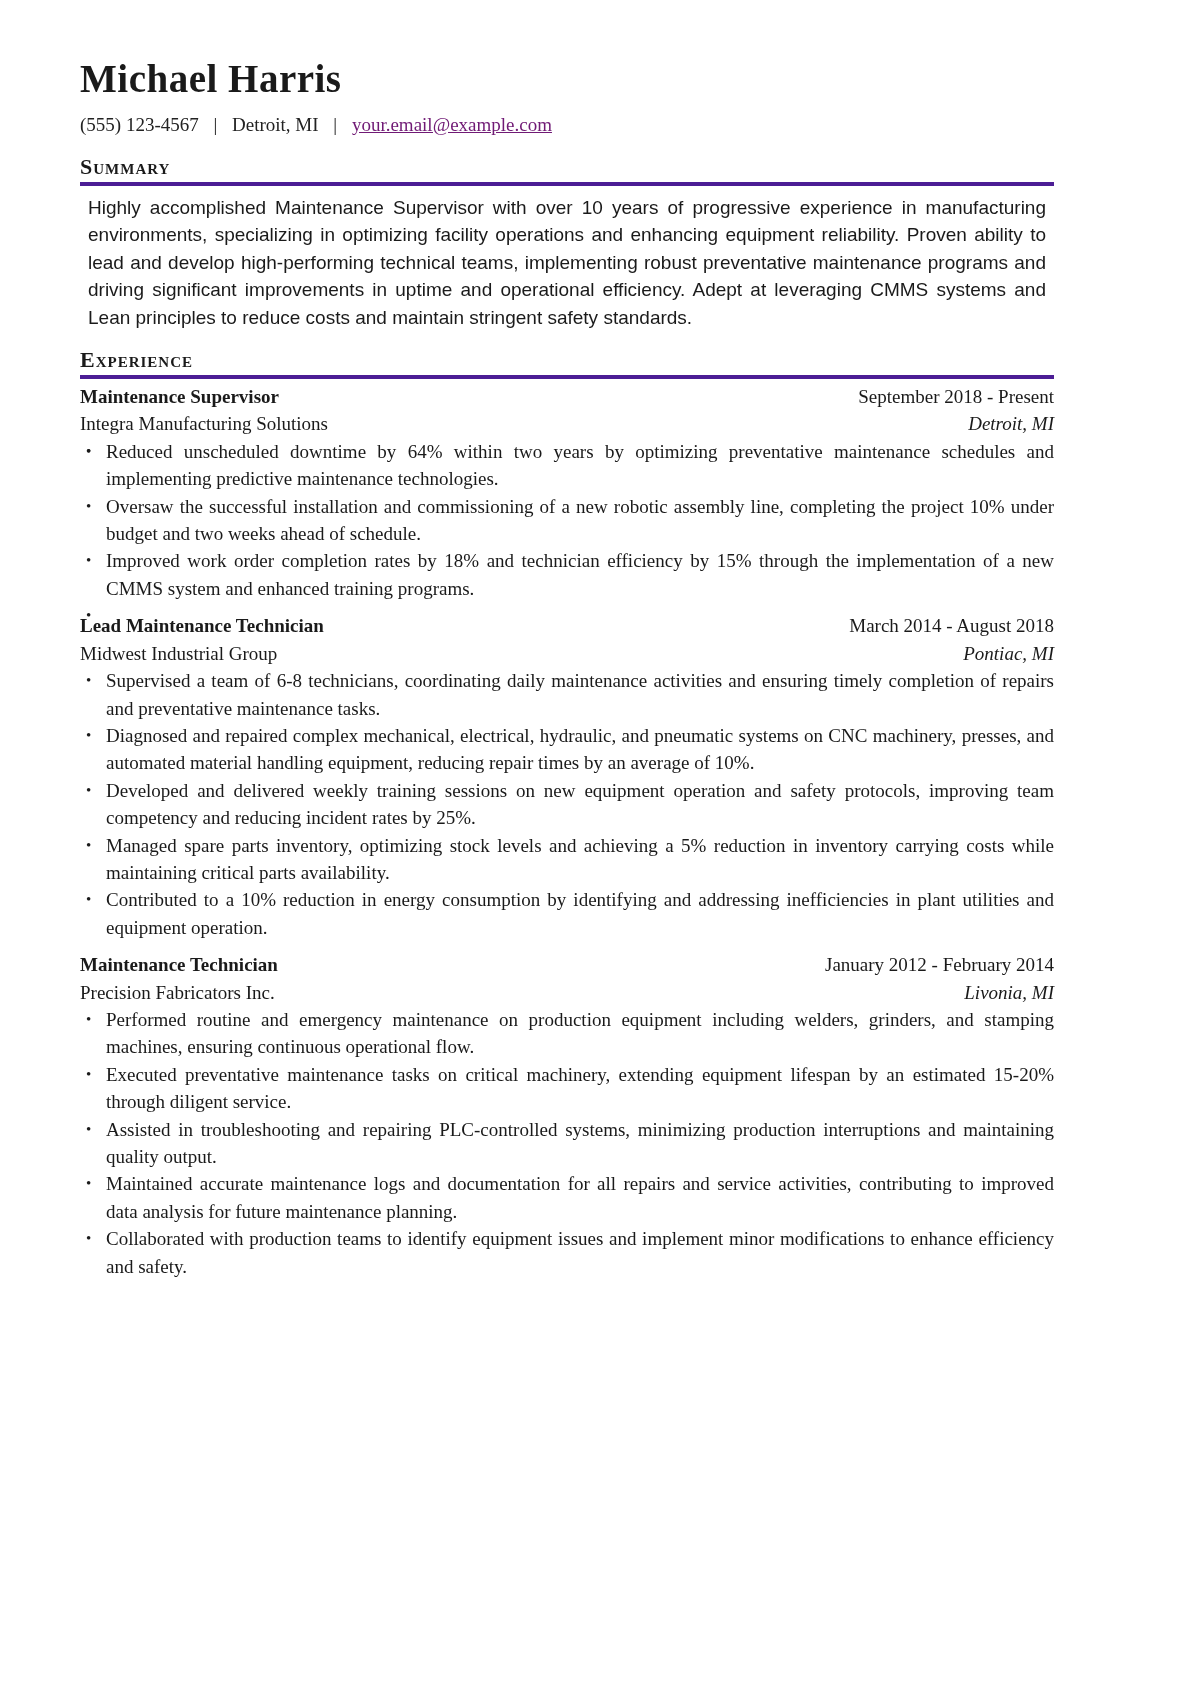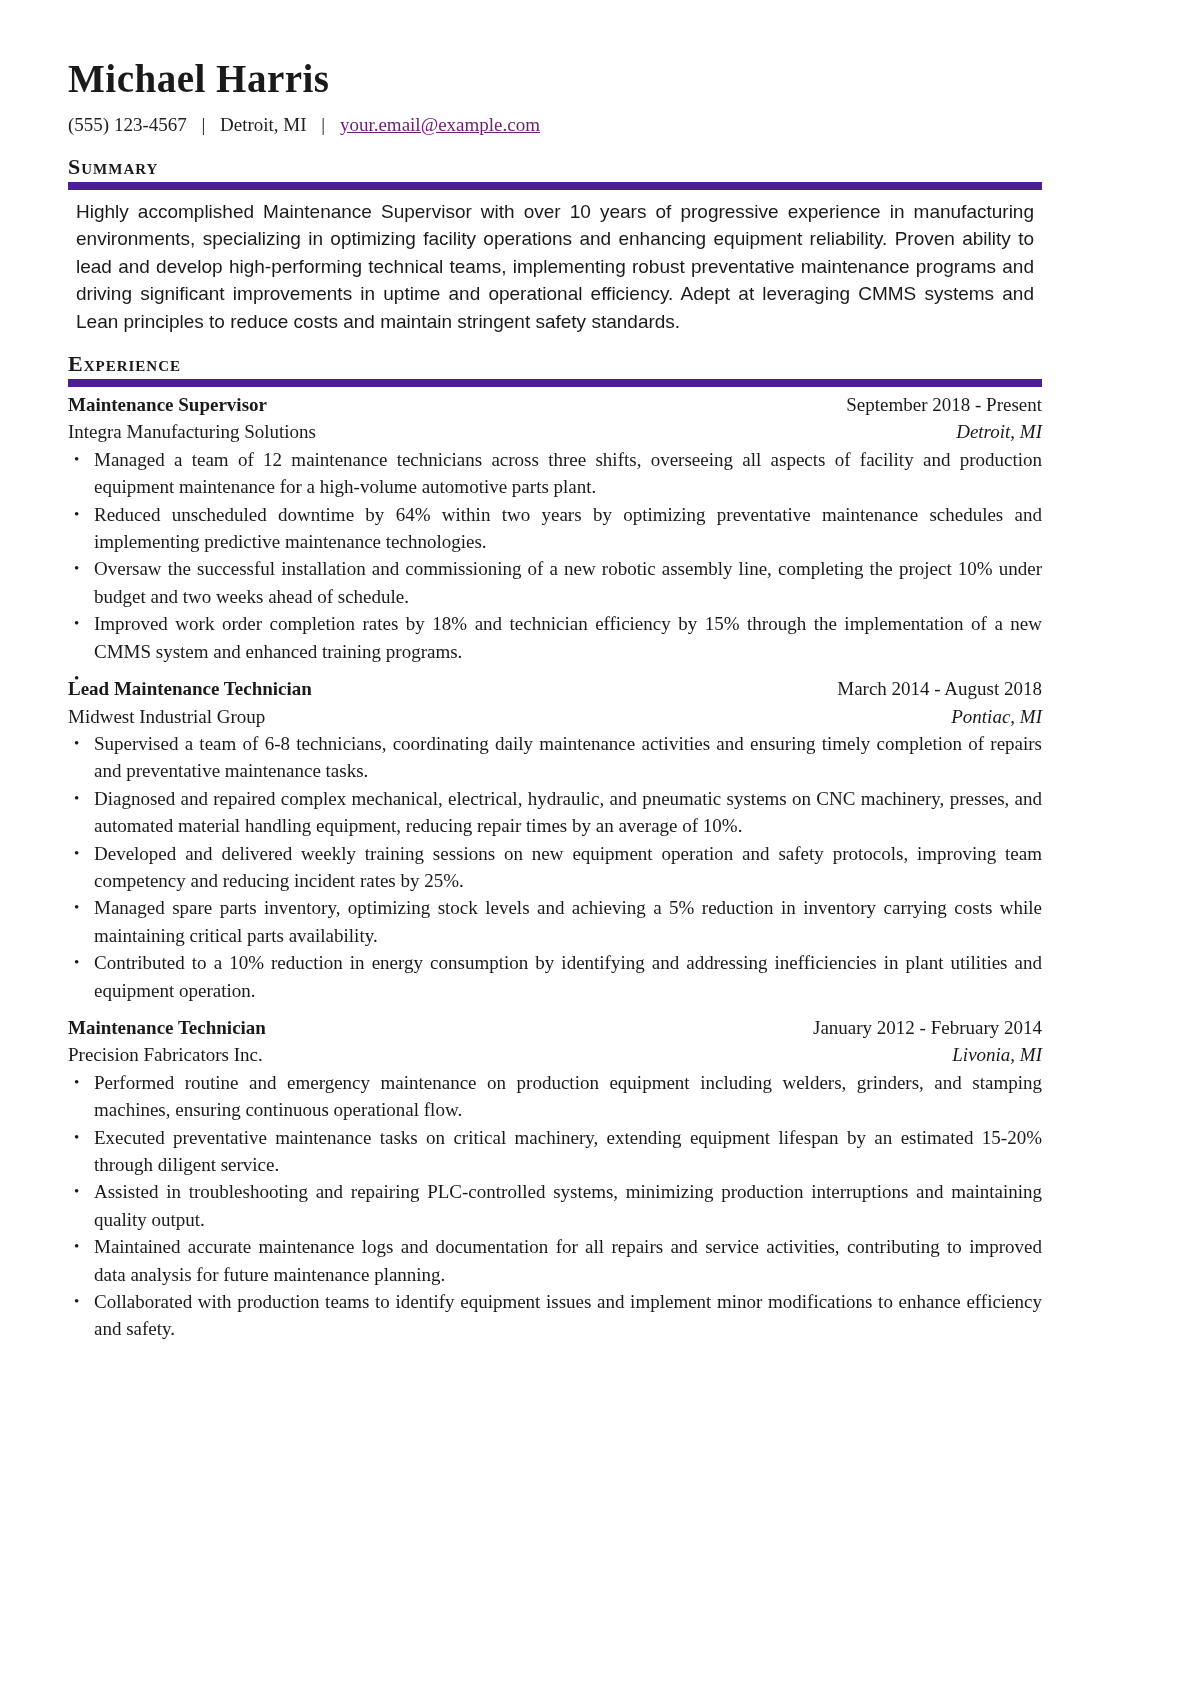--- a/index.html
+++ b/index.html
@@ -1,37 +1,37 @@
 <!DOCTYPE html>
 <html><head>
 <meta charset="utf-8">
 <style>
   html, body { margin: 0; padding: 0; background: #ffffff; }
   body {
     width: 1190px; height: 1683px; position: relative;
     font-family: "DejaVu Serif", "Liberation Serif", serif;
     color: #1a1a1a;
   }
-  .page { position: absolute; left: 68px; top: 56px; width: 974px; }
+  .page { position: absolute; left: 80px; top: 56px; width: 974px; }
   .name {
     font-family: "Liberation Serif", serif;
     font-size: 39px; font-weight: bold; line-height: 46px; margin: 0;
     letter-spacing: 0.5px;
   }
   .contact {
     font-family: "Liberation Serif", serif;
     font-size: 19px; line-height: 26px; margin-top: 10px; color: #222;
   }
   .contact .sep { padding: 0 10px; }
   .contact a { color: #701a75; text-decoration: underline; }
   .section-title {
     font-family: "Liberation Serif", serif;
     font-size: 22px; font-weight: bold; font-variant: small-caps;
     letter-spacing: 1px; line-height: 26px;
-    border-bottom: 8px solid #4c1d95; padding-bottom: 2px;
+    border-bottom: 4px solid #4c1d95; padding-bottom: 2px;
     margin-top: 16px; margin-bottom: 4px;
   }
   .para {
     font-family: Liberation Sans, sans-serif;
     font-size: 19px; line-height: 27.4px; text-align: justify; margin: 8px;
   }
   .job { margin-top: 4px; }
   .job + .job { margin-top: 10px; }
   .row {
     display: flex; justify-content: space-between;
@@ -71,21 +71,21 @@
   <div class="job">
     <div class="row">
       <span class="title">Maintenance Supervisor</span>
       <span>September 2018 - Present</span>
     </div>
     <div class="row">
       <span>Integra Manufacturing Solutions</span>
       <span class="loc">Detroit, MI</span>
     </div>
     <ul class="bullets">
-          <li><span class="dot">•</span><span>Managed a team of 12 maintenance technicians across three shifts, overseeing all aspects of facility and production equipment maintenance for a high-volume automotive parts plant.</span></li>
+          <li><span class="dot">•</span></li>
           <li><span class="dot">•</span><span>Reduced unscheduled downtime by 64% within two years by optimizing preventative maintenance schedules and implementing predictive maintenance technologies.</span></li>
           <li><span class="dot">•</span><span>Oversaw the successful installation and commissioning of a new robotic assembly line, completing the project 10% under budget and two weeks ahead of schedule.</span></li>
           <li><span class="dot">•</span><span>Improved work order completion rates by 18% and technician efficiency by 15% through the implementation of a new CMMS system and enhanced training programs.</span></li>
           <li><span class="dot">•</span></li>
         </ul>
   </div>
 
   <div class="job">
     <div class="row">
       <span class="title">Lead Maintenance Technician</span>

